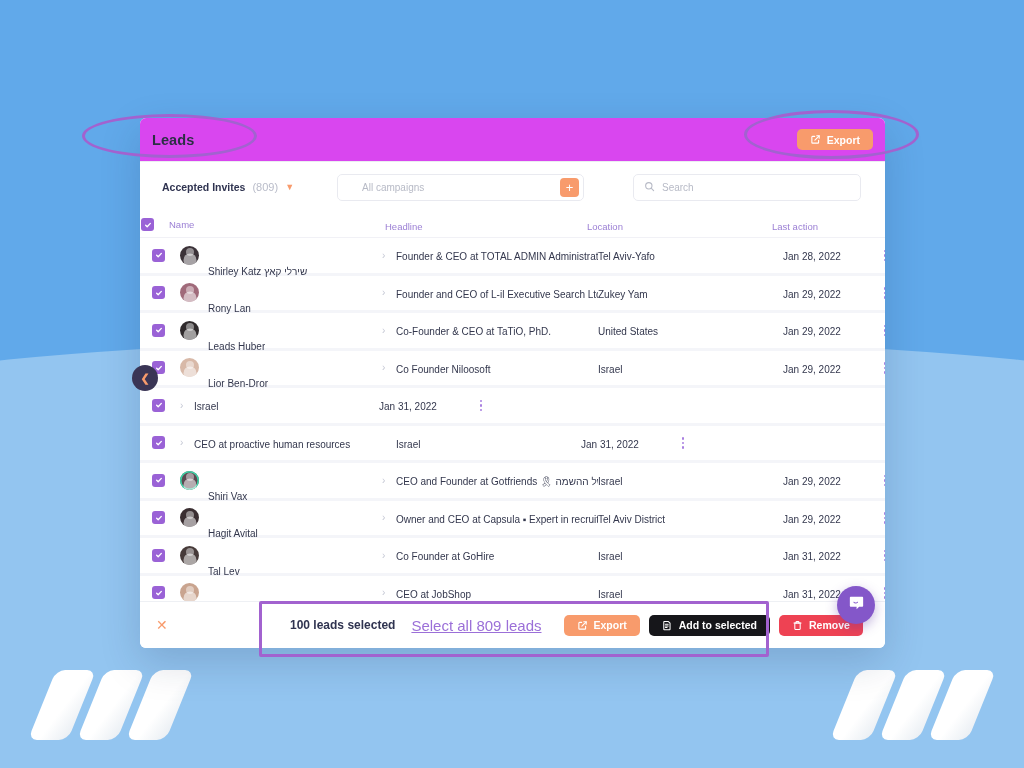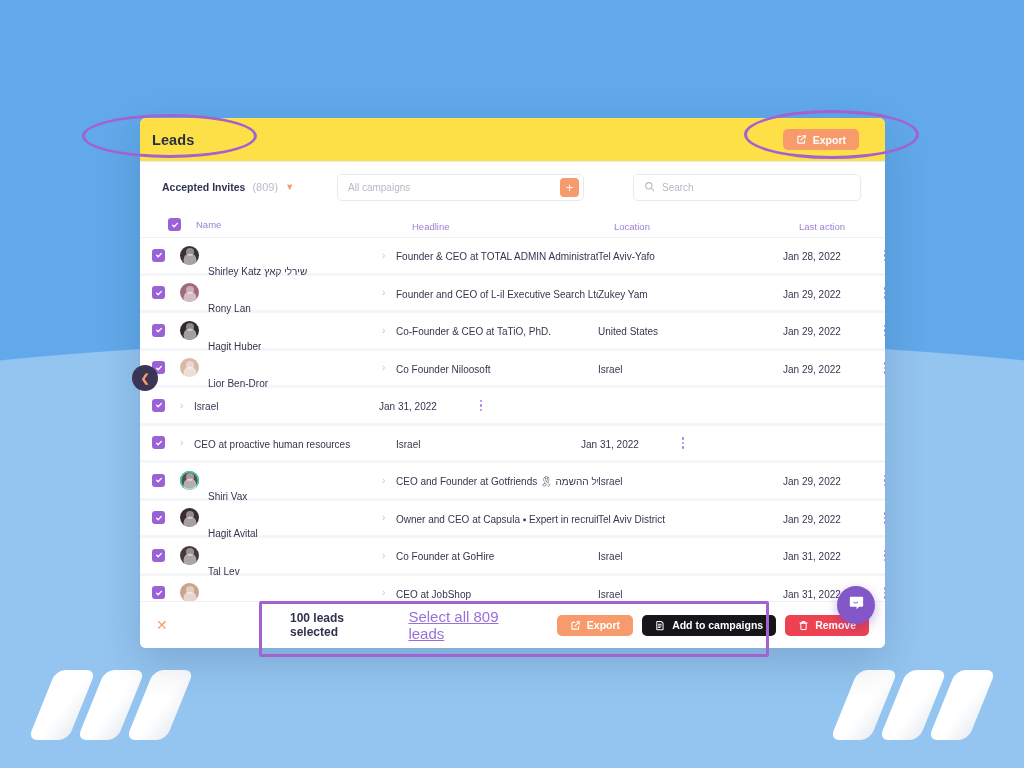--- a/index.html
+++ b/index.html
@@ -38,24 +38,24 @@
     background: #ffffff;
     border-radius: 6px;
     box-shadow: 0 14px 40px rgba(20,40,80,.18);
     overflow: hidden;
     display: flex; flex-direction: column;
   }
 
   
   .win-header {
     height: 44px; flex: 0 0 44px;
-    background: #fde047;
+    background: #d946ef;
     border-bottom: 1px solid #ebedf1;
     display: flex; align-items: center; justify-content: space-between;
-    padding: 0 26px 0 12px;
+    padding: 0 12px 0 12px;
   }
   .page-title {
     font-size: 14.5px; font-weight: 600; color: #2b2f44; letter-spacing: .1px;
   }
   .btn {
     display: inline-flex; align-items: center; gap: 6px;
     border: none; border-radius: 5px; cursor: pointer;
     font-family: inherit; font-size: 10.5px; font-weight: 600; color: #fff;
     padding: 0 13px; height: 21px; white-space: nowrap;
   }
@@ -75,21 +75,21 @@
   }
   .invites-label { font-size: 10.5px; font-weight: 700; color: #2f3350; }
   .invites-count { font-size: 11px; color: #b9bcc9; }
   .caret { color: #f89b6c; font-size: 9px; line-height: 1; transform: translateY(-1px); }
 
   .campaign-box {
     position: relative;
     width: 247px; height: 27px;
     border: 1px solid #e9eaf0; border-radius: 5px;
     display: flex; align-items: center;
-    padding: 0 4px 0 10px;
+    padding: 0 4px 0 24px;
     background: #fff;
   }
   .campaign-placeholder { font-size: 10px; color: #b7bac6; flex: 1; }
   .plus-btn {
     width: 19px; height: 19px; border-radius: 4px;
     background: #f89b6c; color: #fff;
     display: flex; align-items: center; justify-content: center;
     font-size: 13px; line-height: 1; cursor: pointer; font-weight: 400;
   }
 
@@ -99,21 +99,21 @@
     border: 1px solid #e9eaf0; border-radius: 5px;
     display: flex; align-items: center; gap: 7px;
     padding: 0 10px;
   }
   .search-placeholder { font-size: 10px; color: #b7bac6; }
 
   
   .table-wrap { flex: 1 1 auto; background: #fbfbfd; overflow: hidden; position: relative; }
   .thead {
     display: flex; align-items: center;
-    height: 26px; padding: 0 12px 0 28px;
+    height: 26px; padding: 0 12px 0 1px;
     background: #fff;
     border-bottom: 1px solid #f1f1f6;
   }
   .th { font-size: 9.5px; color: #9b7fd4; font-weight: 400; }
 
   .col-chk   { width: 28px; flex: 0 0 28px; display:flex; align-items:center; }
   .col-name  { width: 202px; flex: 0 0 202px; display: flex; align-items: center; gap: 9px; }
   .col-arrow { width: 14px; flex: 0 0 14px; color: #c4c7d4; font-size: 10px; }
   .col-head  { width: 202px; flex: 0 0 202px; overflow: hidden; }
   .col-loc   { width: 185px; flex: 0 0 185px; }
@@ -358,21 +358,21 @@
         <svg width="8" height="8" viewBox="0 0 12 12" fill="none" stroke="#fff" stroke-width="2" stroke-linecap="round" stroke-linejoin="round">
                 <path d="M2.5 6.3 4.8 8.6 9.5 3.6"></path>
               </svg>
       </div>
     </div>
     <div class="col-name">
       <div class="avatar" style="background:#2f2a2c">
               <b></b>
               <i></i>
             </div>
-      <span class="cell">Hagit Huber</span>
+      <span class="cell">Leads Huber</span>
     </div>
     <div class="col-arrow">›</div>
     <div class="col-head">
       <span class="cell">Co-Founder &amp; CEO at TaTiO, PhD.</span>
     </div>
     <div class="col-loc">
       <span class="cell cell-dim">United States</span>
     </div>
     <div class="col-last">
       <span class="cell cell-dim">Jan 29, 2022</span>
@@ -618,21 +618,21 @@
           </span>
           <span>Export</span>
         </button>
         <button class="btn btn-blacklist">
           <span>
             <svg width="11" height="11" viewBox="0 0 16 16" fill="none" stroke="#fff" stroke-width="1.5" stroke-linecap="round" stroke-linejoin="round">
               <path d="M3.2 2.3h6.1l2.4 2.4v8.9a.6.6 0 0 1-.6.6H3.2a.6.6 0 0 1-.6-.6V2.9a.6.6 0 0 1 .6-.6z"></path>
               <path d="M5 6.2h4M5 8.6h4M5 11h2.4"></path>
             </svg>
           </span>
-          <span>Add to campaigns</span>
+          <span>Add to selected</span>
         </button>
         <button class="btn btn-remove">
           <span>
             <svg width="11" height="11" viewBox="0 0 16 16" fill="none" stroke="#fff" stroke-width="1.5" stroke-linecap="round" stroke-linejoin="round">
               <path d="M2.8 4.3h10.4"></path>
                 <path d="M6 4.3V2.9a.7.7 0 0 1 .7-.7h2.6a.7.7 0 0 1 .7.7v1.4"></path>
               <path d="M4.1 4.3h7.8v8.6a.8.8 0 0 1-.8.8H4.9a.8.8 0 0 1-.8-.8z"></path>
             </svg>
           </span>
           <span>Remove</span>

